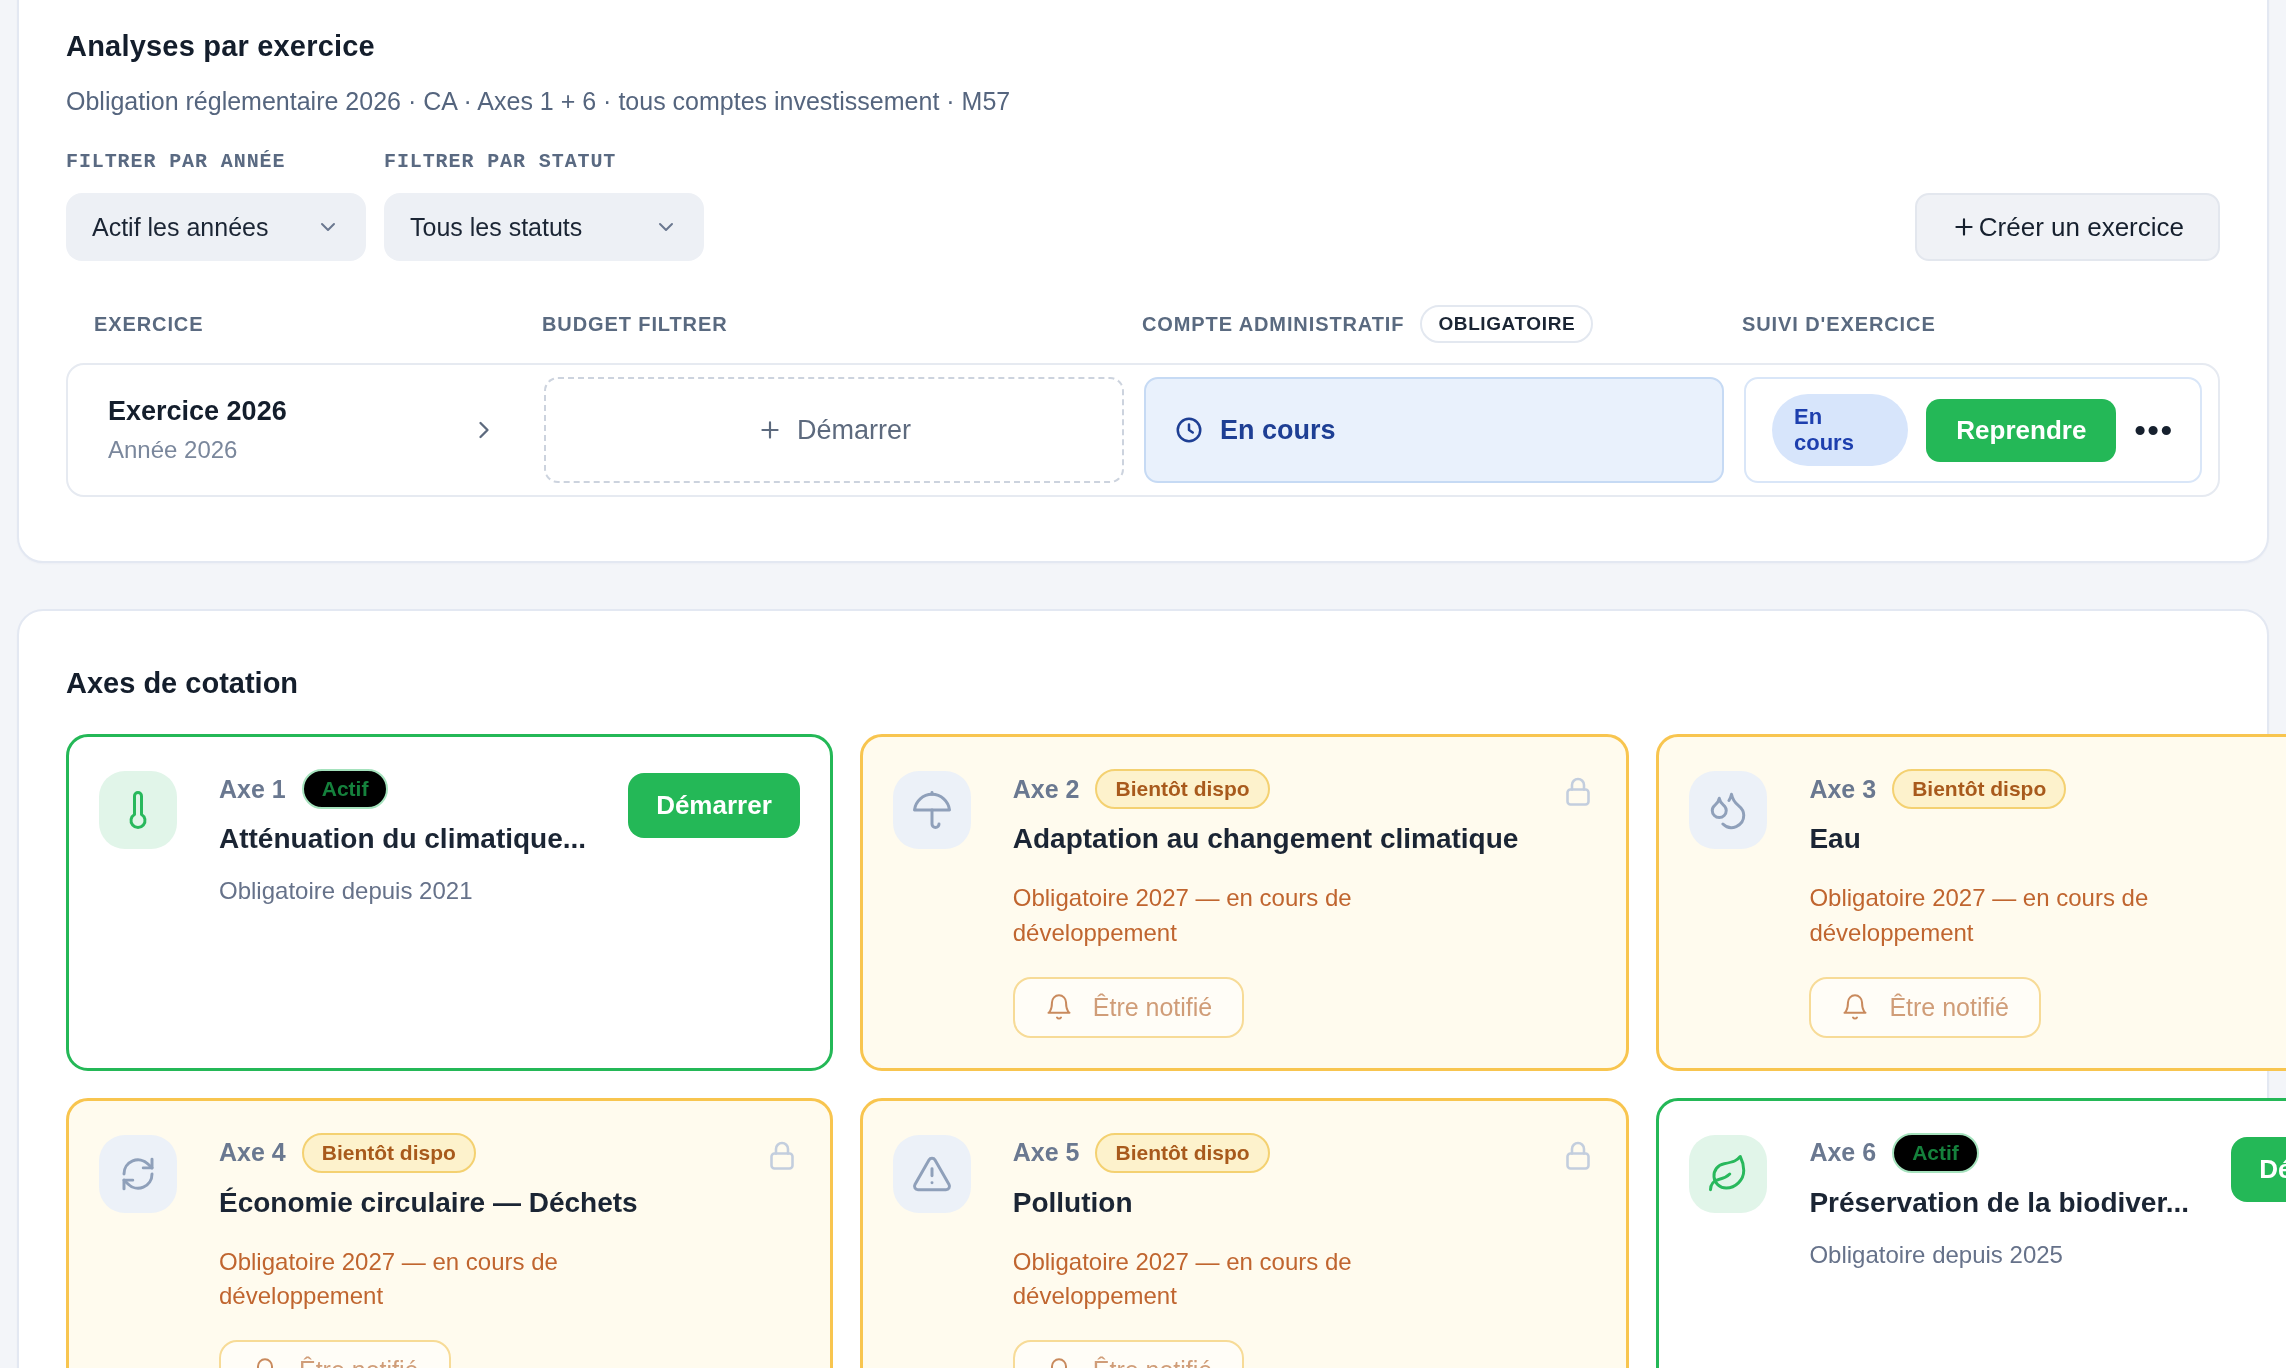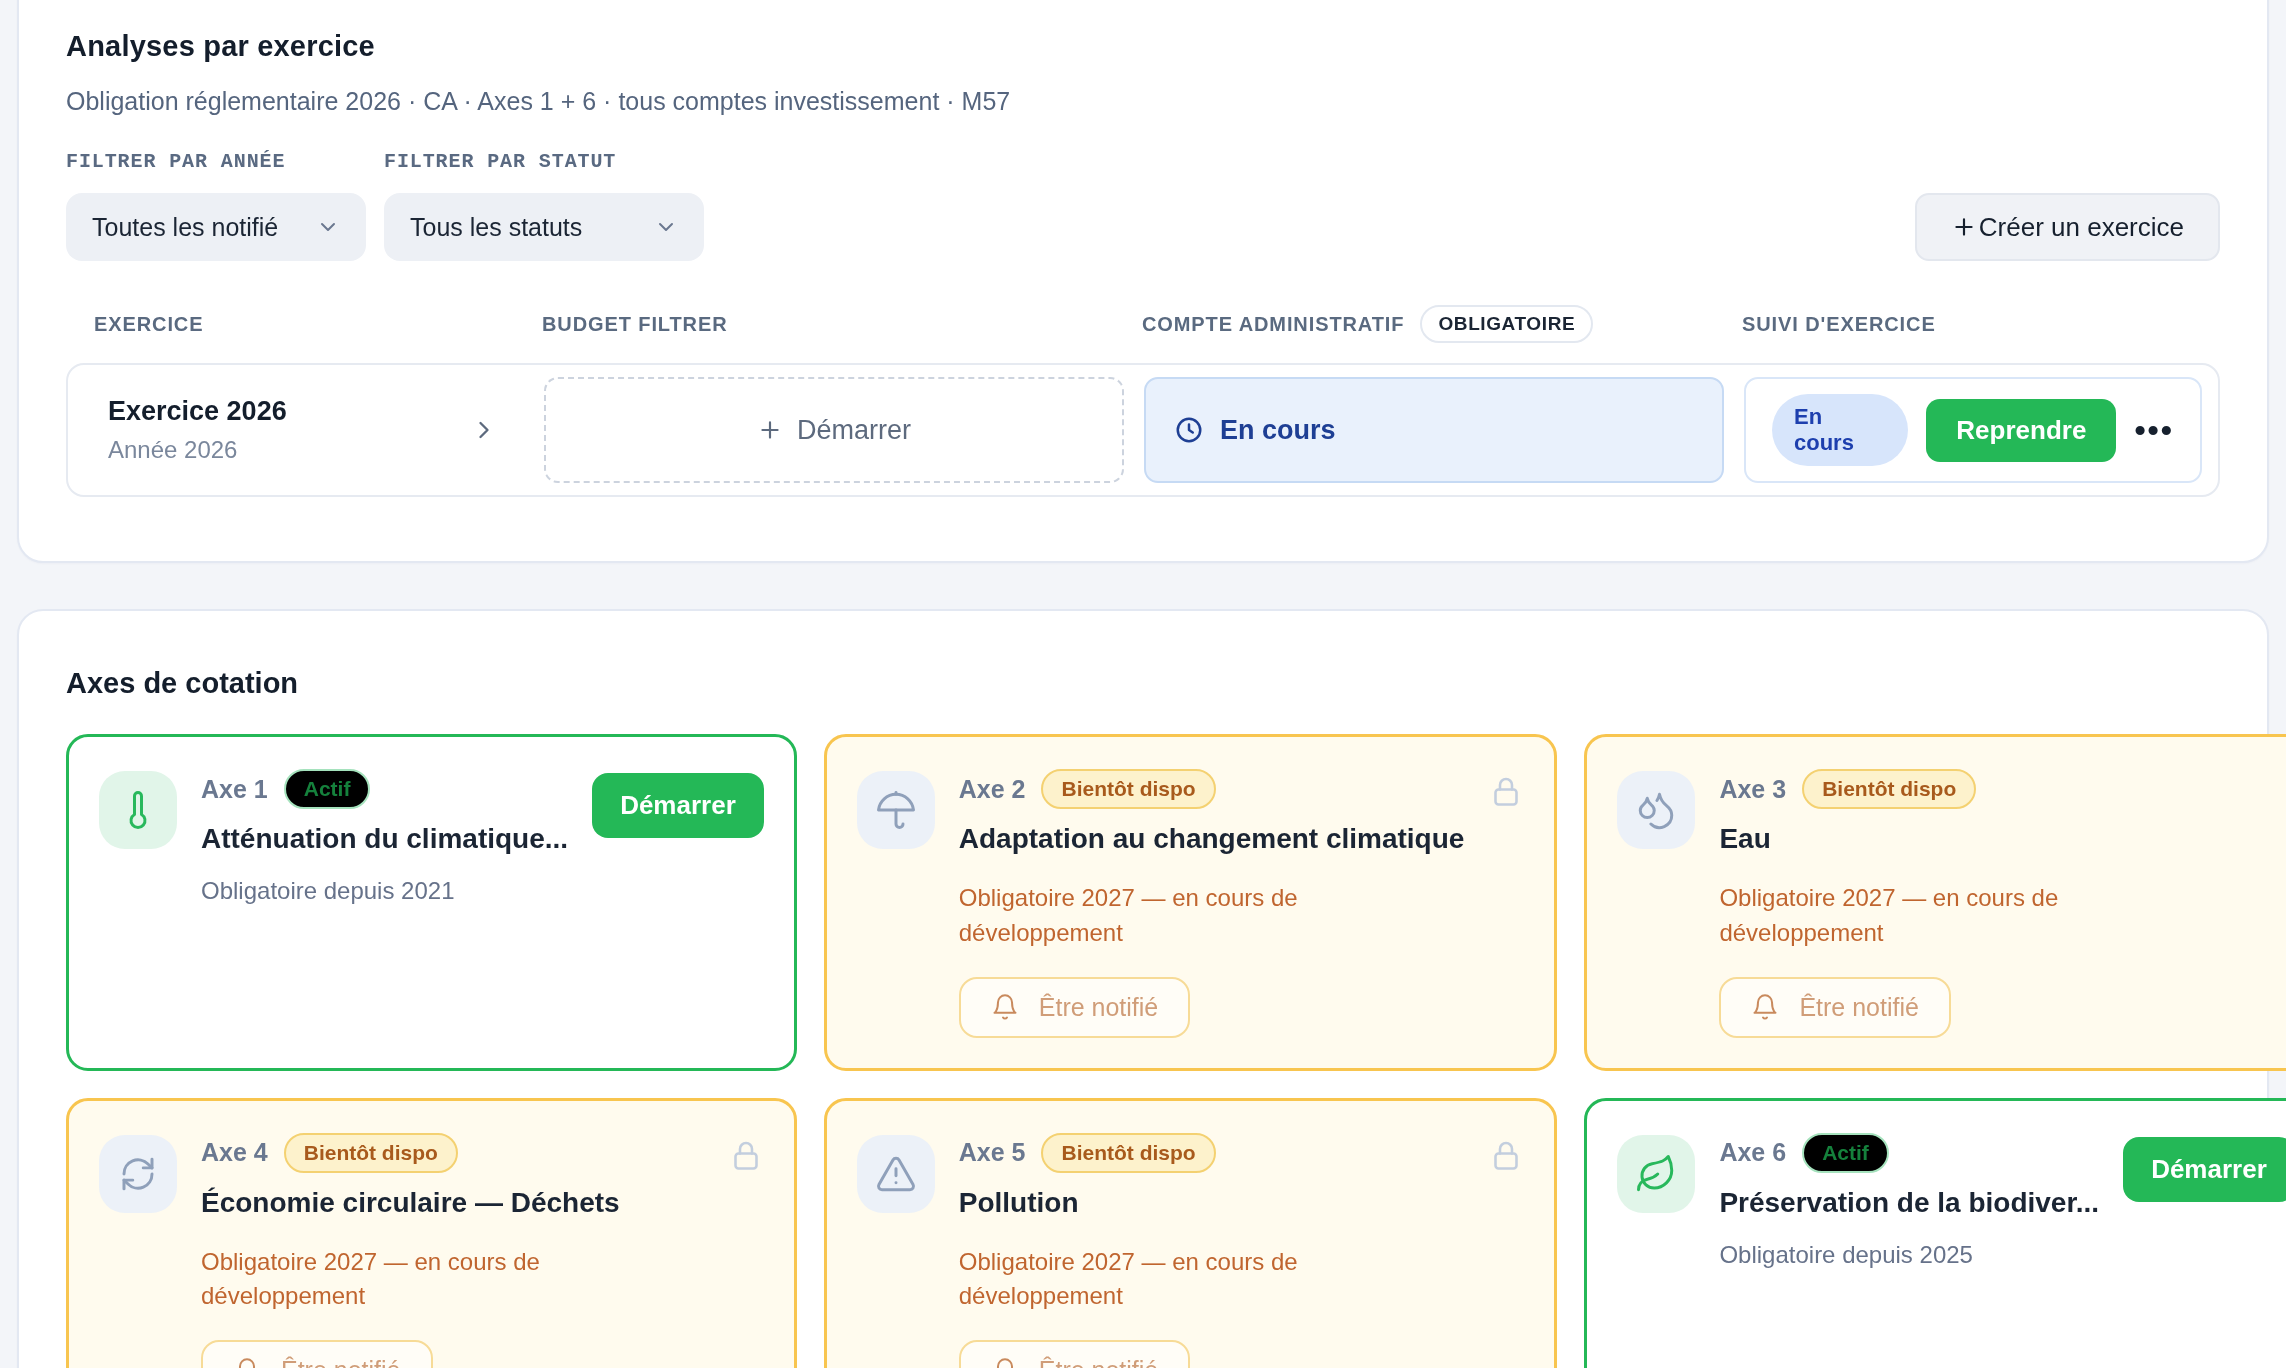--- a/index.html
+++ b/index.html
@@ -89,21 +89,21 @@
     background:#24b857; color:#fff; border:none; border-radius:14px;
     padding:16px 30px; font-size:26px; font-weight:700; font-family:inherit; cursor:pointer;
   }
   .more-dots { margin-left:auto; font-size:32px; font-weight:800; color:#16202e; letter-spacing:2px; cursor:pointer; line-height:1; }
 
   
   .axes-title { font-size:29px; font-weight:800; color:#141e2c; }
   .cards { margin-top:34px; display:grid; grid-template-columns:repeat(3,1fr); gap:27px; }
   .card {
     border-radius:22px; padding:30px 30px; min-height:291px;
-    display:flex; gap:24px; align-items:flex-start;
+    display:flex; gap:42px; align-items:flex-start;
   }
   .card.active { background:#ffffff; border:3px solid #24b857; }
   .card.coming { background:#fffbee; border:3px solid #f8c54f; }
 
   .icon-tile { width:78px; height:78px; border-radius:26px; flex:none; display:grid; place-items:center; margin-top:4px; }
   .card.active .icon-tile { background:#e1f5e9; color:#28b85c; }
   .card.coming .icon-tile { background:#ecf1f8; color:#8fa0ba; }
 
   .card-main { flex:1; min-width:0; }
   .meta-row { display:flex; align-items:center; gap:16px; margin-top:2px; }
@@ -136,21 +136,21 @@
 <body>
 
 <section class="panel panel-top">
   <h1 class="page-title">Analyses par exercice</h1>
   <p class="page-subtitle">Obligation réglementaire 2026 · CA · Axes 1 + 6 · tous comptes investissement · M57</p>
 
   <div class="filters">
     <div class="filter-stack">
       <span class="filter-label">FILTRER PAR ANNÉE</span>
       <div class="select select-year">
-        <span>Toutes les notifié</span>
+        <span>Actif les années</span>
         <span class="chev">
           <svg width="24" height="24" viewBox="0 0 24 24" fill="none" stroke="currentColor" stroke-width="2" stroke-linecap="round" stroke-linejoin="round">
               <path d="m6 9 6 6 6-6"></path>
             </svg>
         </span>
       </div>
     </div>
     <div class="filter-stack">
       <span class="filter-label">FILTRER PAR STATUT</span>
       <div class="select select-status">

